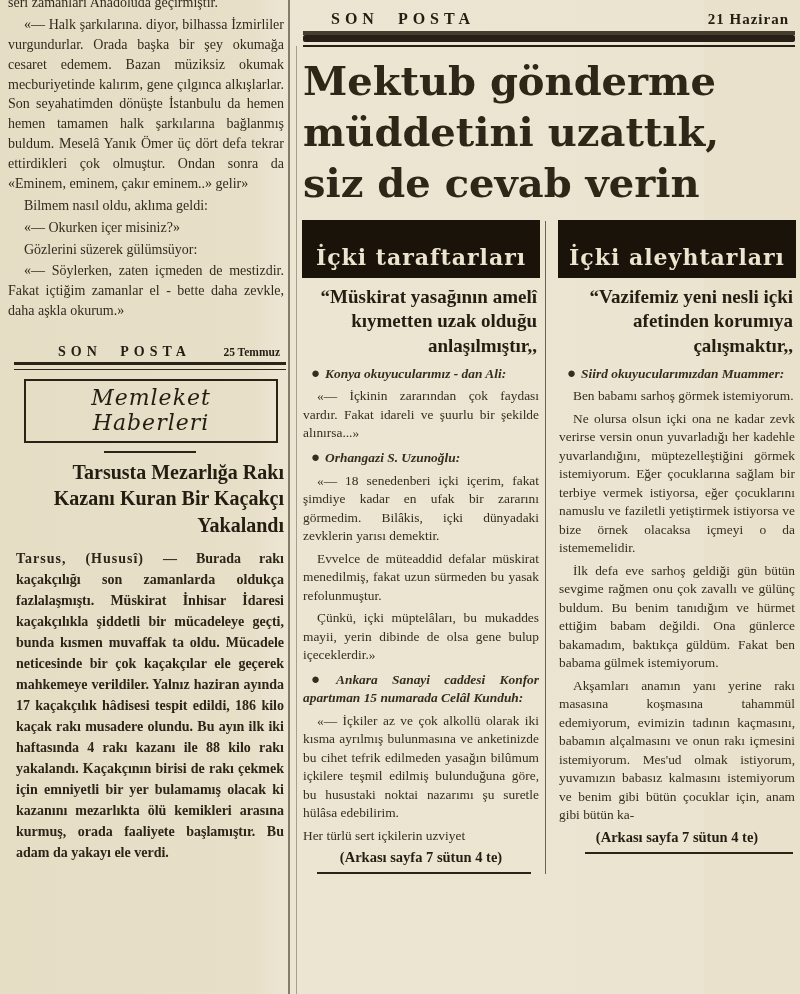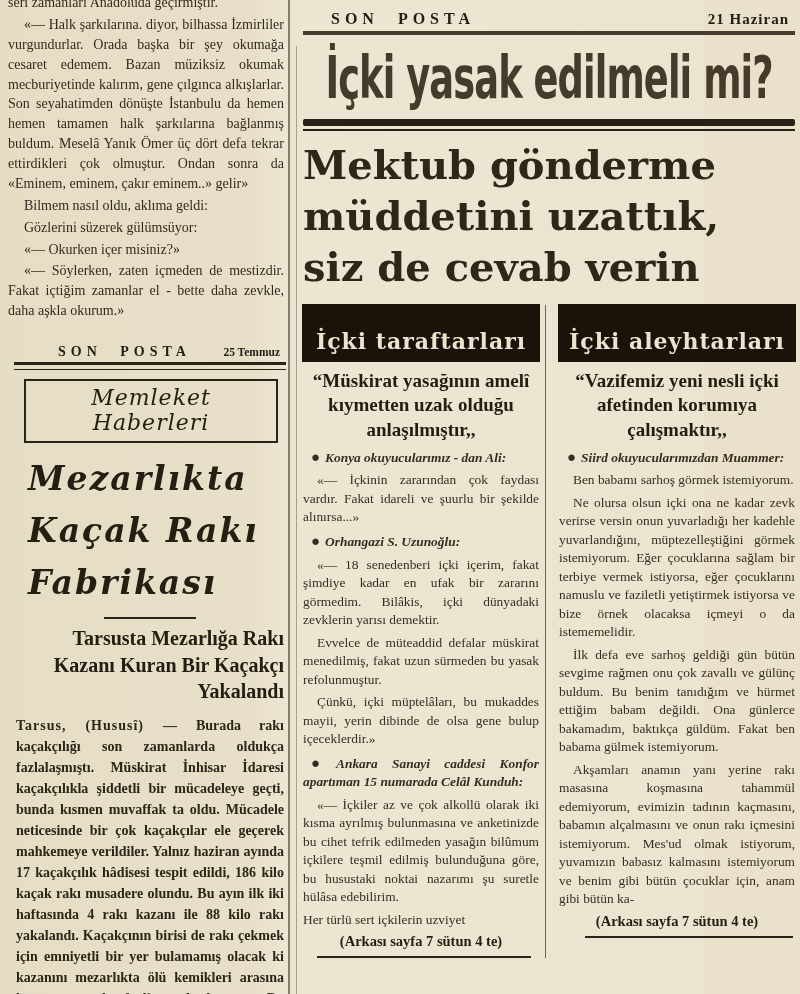--- a/index.html
+++ b/index.html
@@ -47,21 +47,21 @@
   .banner-rule2{height:2px;background:#262016;margin-top:3px;}
   .mektub{margin:8px 0 0 0;text-align:left;font-weight:bold;font-size:40px;line-height:1.28;
        color:#2e2617;font-family:"DejaVu Serif", serif;letter-spacing:0;}
   .cols{display:flex;margin-top:12px;}
   .col{width:239px;}
   .col.right{margin-left:13px;padding-left:0;}
   .col-divider{width:1px;background:#6c6352;margin-left:6px;flex:0 0 1px;}
   .col-banner{background:#191309;color:#ece4ce;text-align:center;font-weight:bold;font-size:22px;
        padding:23px 2px 7px 2px;letter-spacing:1px;font-family:"DejaVu Serif", serif;
        box-shadow:0 0 0 1px #191309;}
-  .col-quote{margin:8px 2px 0 2px;text-align:center;font-weight:bold;font-size:19px;line-height:1.3;
+  .col-quote{margin:8px 2px 0 2px;text-align:right;font-weight:bold;font-size:19px;line-height:1.3;
        color:#241d12;}
   .col p{margin:4px 0 0 0;font-size:13.4px;line-height:1.38;text-align:justify;color:#362d1f;}
   .col p.body{text-indent:14px;}
   .bullet-head{margin:6px 0 0 0;font-weight:bold;font-style:italic;font-size:15.5px;line-height:1.3;
        color:#241d12;text-align:left;}
   .bullet-head .bdot{font-style:normal;font-size:15px;margin:0 5px 0 8px;}
   .more{margin-top:4px;text-align:center;font-weight:bold;font-size:14.5px;color:#241d12;}
   .col-bottomrule{height:2px;background:#2a2317;margin-top:6px;}
   .col-bottomrule.left{margin-left:14px;margin-right:8px;}
   .col-bottomrule.right{margin-left:26px;margin-right:2px;}
@@ -71,54 +71,46 @@
 
 <div class="page">
 
   <div class="vrule-a"></div>
   <div class="vrule-b"></div>
 
   <div class="lt">
     <p class="first">seri zamanları Anadoluda geçirmiştir.</p>
     <p>«— Halk şarkılarına. diyor, bilhassa İzmirliler vurgundurlar. Orada başka bir şey okumağa cesaret edemem. Bazan müziksiz okumak mecburiyetinde kalırım, gene çılgınca alkışlarlar. Son seyahatimden dönüşte İstanbulu da hemen hemen tamamen halk şarkılarına bağlanmış buldum. Meselâ Yanık Ömer üç dört defa tekrar ettirdikleri çok olmuştur. Ondan sonra da «Eminem, eminem, çakır eminem..» gelir»</p>
     <p>Bilmem nasıl oldu, aklıma geldi:</p>
+    <p>«— Okurken içer misiniz?»</p>
     <p>Gözlerini süzerek gülümsüyor:</p>
-    <p>«— Okurken içer misiniz?»</p>
     <p>«— Söylerken, zaten içmeden de mestizdir. Fakat içtiğim zamanlar el - bette daha zevkle, daha aşkla okurum.»</p>
   </div>
 
   <div class="lbox">
     <div class="lbox-head">
       <span class="lbox-mast">SON POSTA</span>
       <span class="lbox-date">25 Temmuz</span>
     </div>
     <div class="lbox-rule"></div>
     <div class="kicker-box">
       <span>Memleket Haberleri</span>
-    </div>
-    <div class="lb-headline">
-      <div>Mezarlıkta</div>
-      <div>Kaçak Rakı</div>
-      <div>Fabrikası</div>
     </div>
     <div class="lb-hrule"></div>
     <div class="lb-subhead">Tarsusta Mezarlığa Rakı Kazanı Kuran Bir Kaçakçı Yakalandı</div>
     <p class="lb-body"><span class="dateline">Tarsus, (Hususî) —</span> <span>Burada rakı kaçakçılığı son zamanlarda oldukça fazlalaşmıştı. Müskirat İnhisar İdaresi kaçakçılıkla şiddetli bir mücadeleye geçti, bunda kısmen muvaffak ta oldu. Mücadele neticesinde bir çok kaçakçılar ele geçerek mahkemeye verildiler. Yalnız haziran ayında 17 kaçakçılık hâdisesi tespit edildi, 186 kilo kaçak rakı musadere olundu. Bu ayın ilk iki haftasında 4 rakı kazanı ile 88 kilo rakı yakalandı. Kaçakçının birisi de rakı çekmek için emniyetli bir yer bulamamış olacak ki kazanını mezarlıkta ölü kemikleri arasına kurmuş, orada faaliyete başlamıştır. Bu adam da yakayı ele verdi.</span></p>
   </div>
 
   <div class="rp">
     <div class="rp-head">
       <span class="rp-mast">SON POSTA</span>
       <span class="rp-date">21 Haziran</span>
     </div>
     <div class="rp-headrule"></div>
 
-    <div class="banner">
-      <span>İçki yasak edilmeli mi?</span>
-    </div>
     <div class="banner-rule1"></div>
     <div class="banner-rule2"></div>
 
     <div class="mektub">
       <div>Mektub gönderme</div>
       <div>müddetini uzattık,</div>
       <div>siz de cevab verin</div>
     </div>
 
     <div class="cols">

